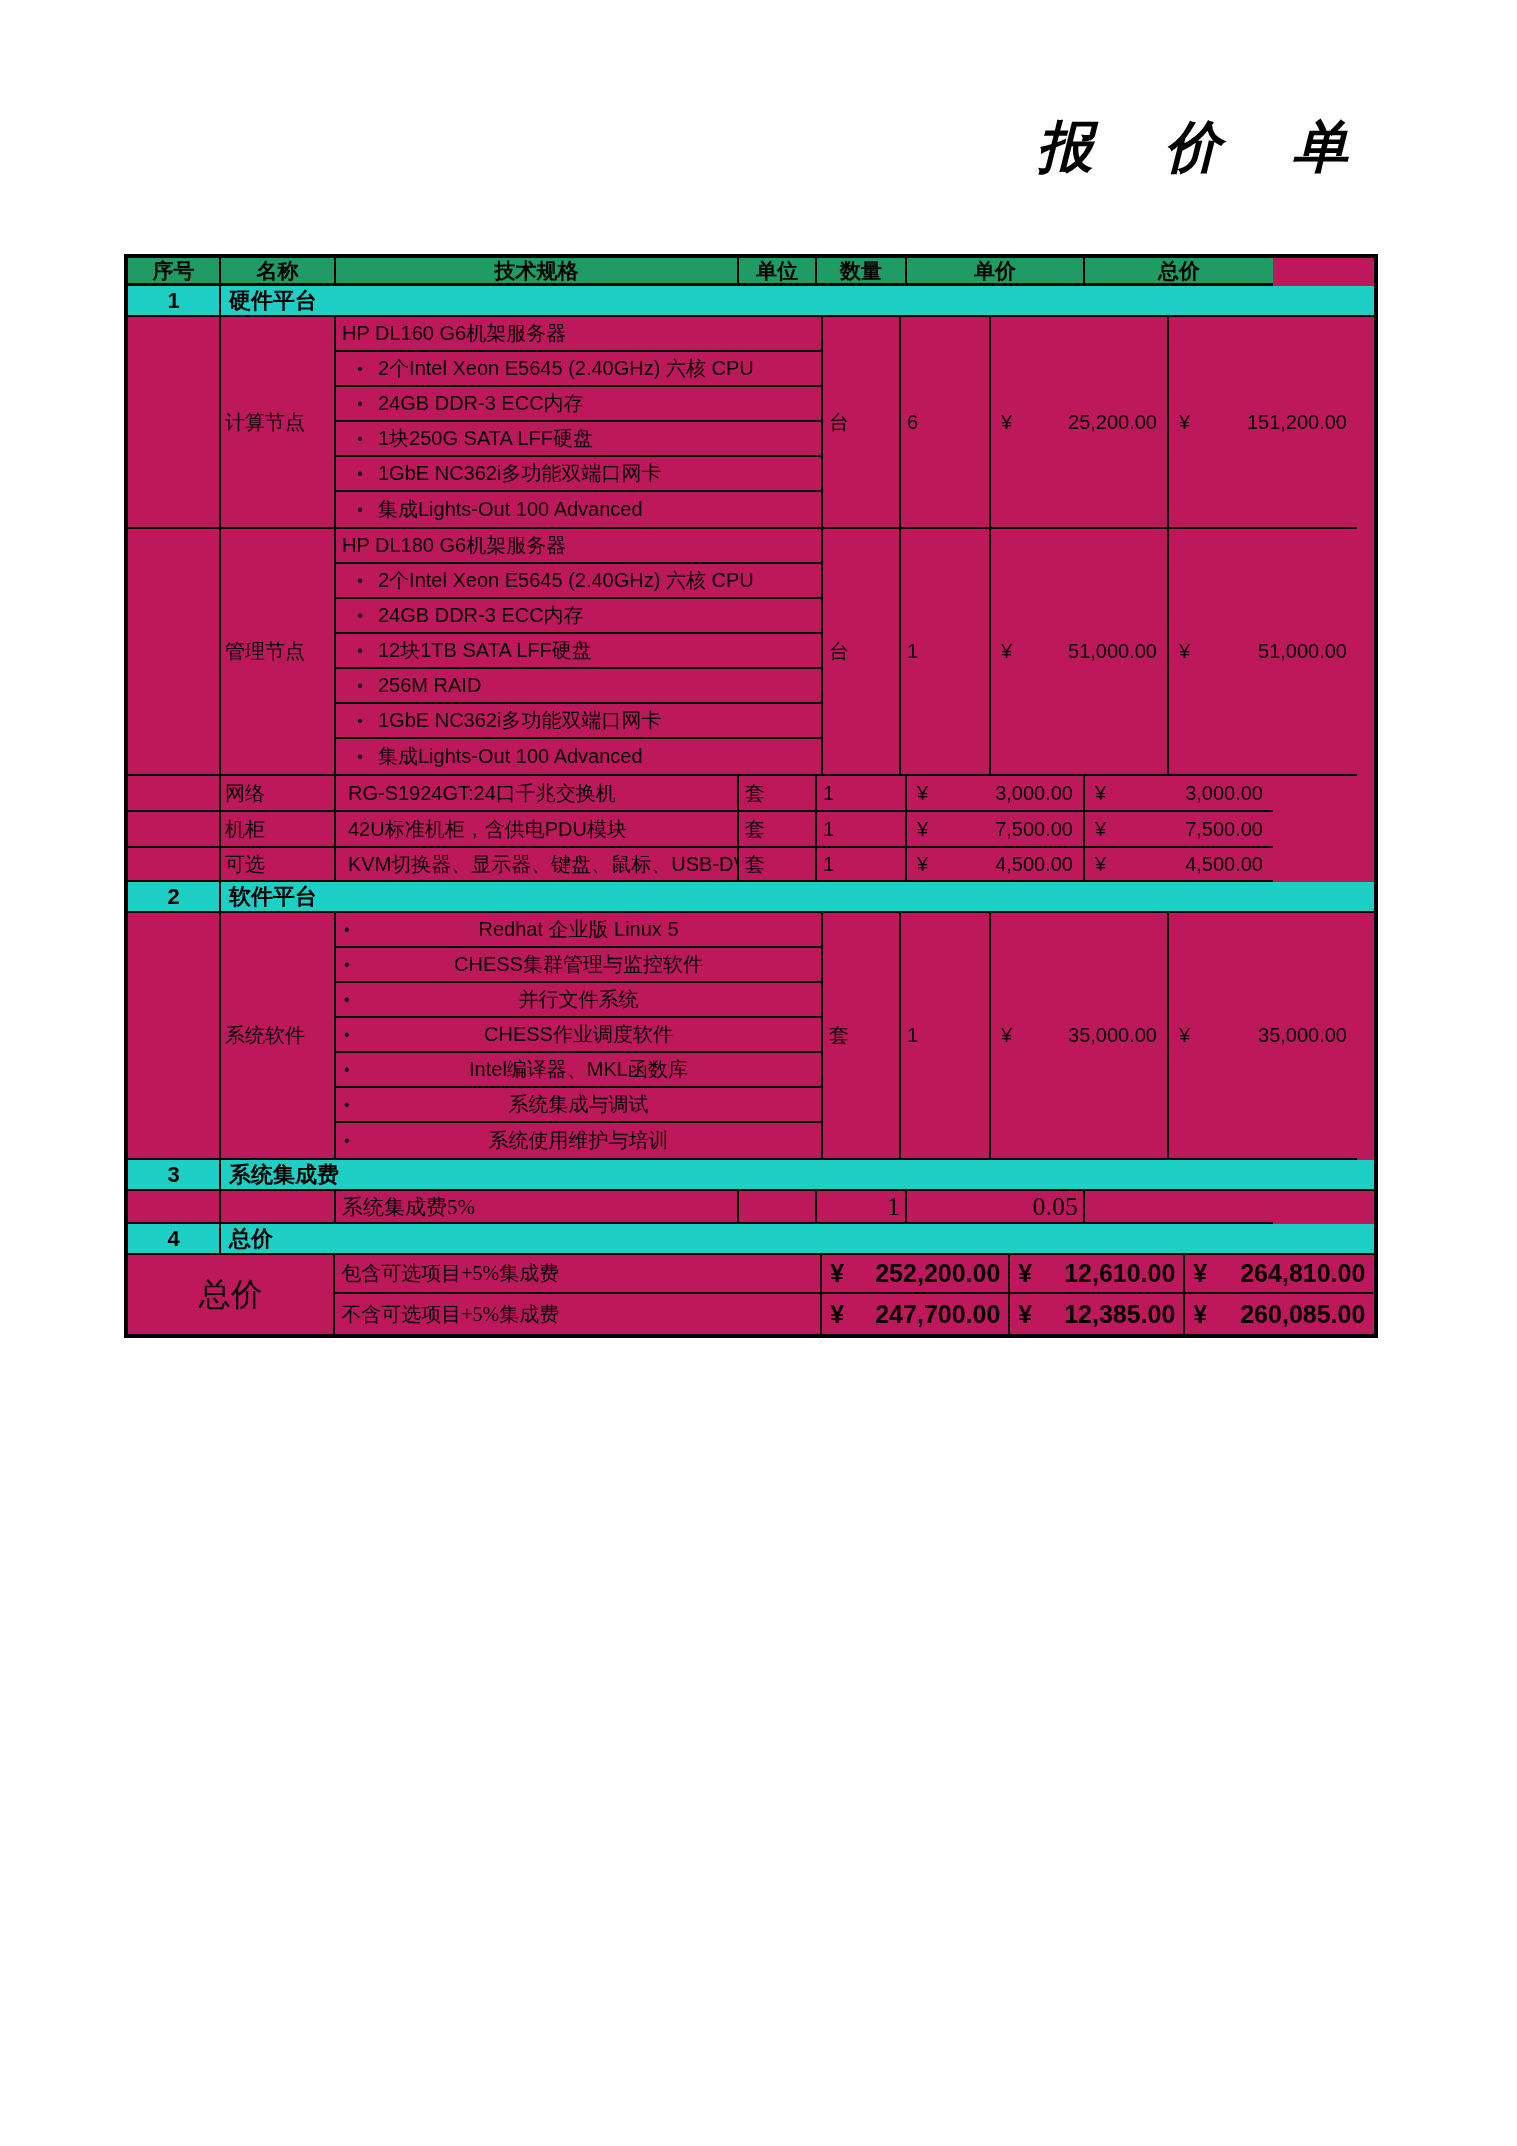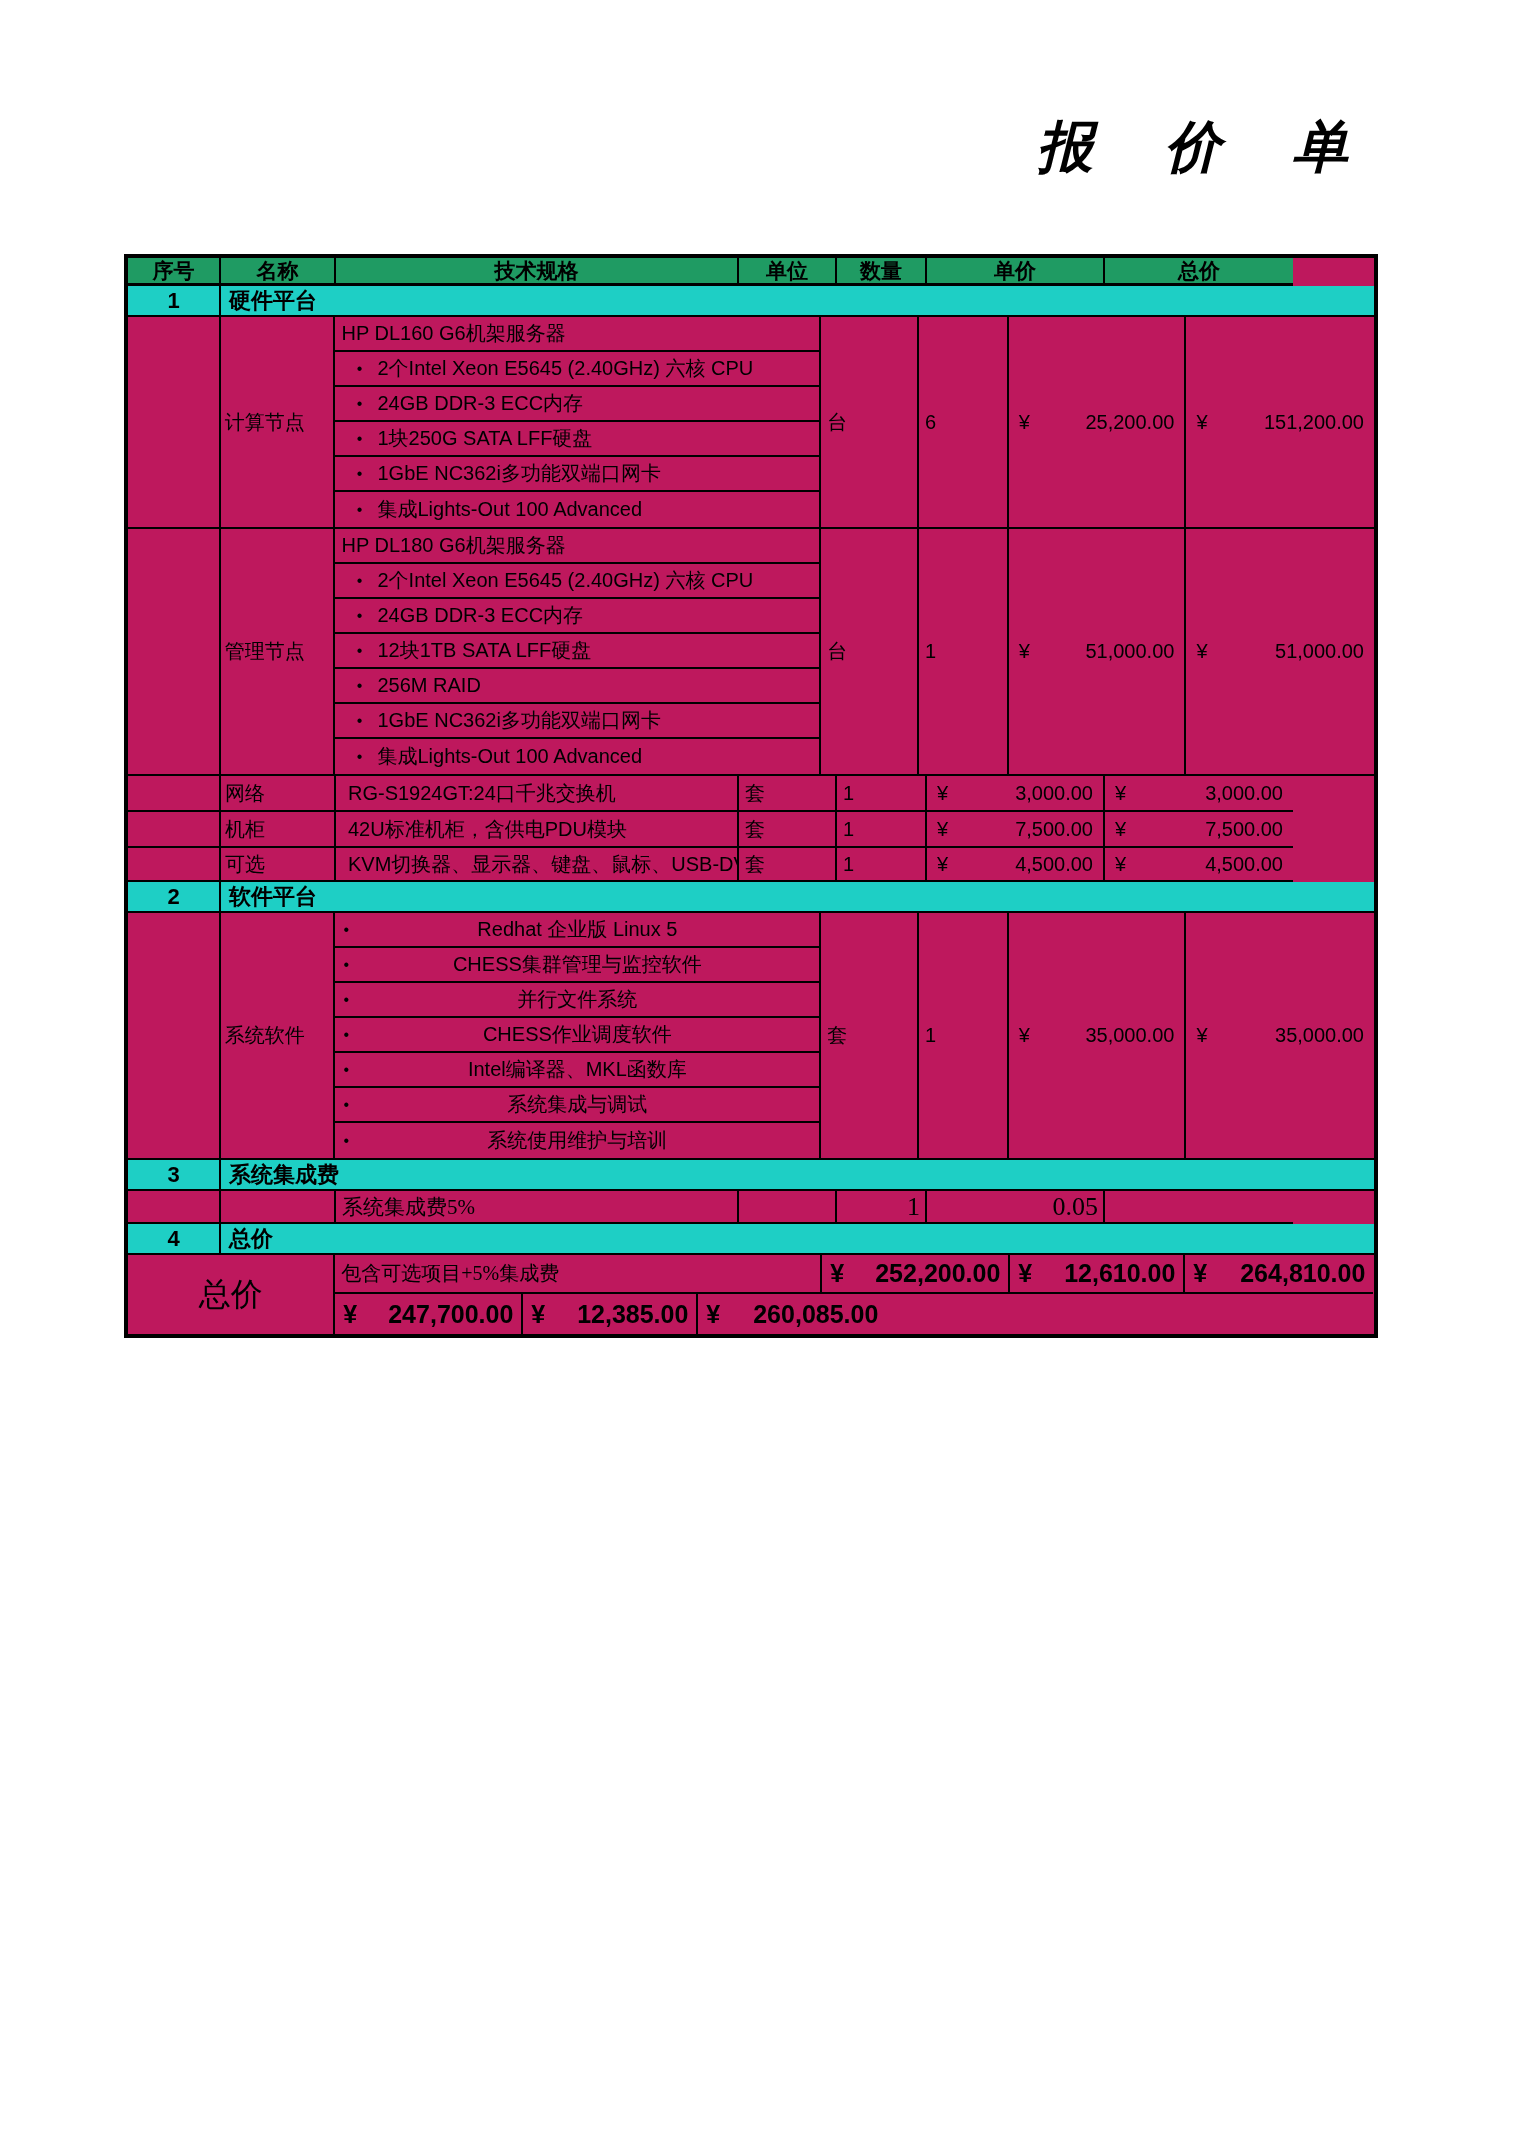--- a/index.html
+++ b/index.html
@@ -31,21 +31,21 @@
     border-right:2px solid #000; border-bottom:2px solid #000;
     display:flex; align-items:center;
     overflow:hidden; white-space:nowrap;
   }
   .c.last { border-right:none; }
 
   
   .c-no    { width:93px;  justify-content:center; }
   .c-name  { width:115px; padding-left:4px; }
   .c-spec  { width:403px; }
-  .c-unit  { width:98px;  padding-left:6px; }
+  .c-unit  { width:78px;  padding-left:6px; }
   .c-qty   { width:90px;  padding-left:6px; }
   .c-price { width:178px; }
   .c-total { width:188px; }
 
   
   .hdr .c { height:28px; background:#1f9b63; border-bottom-width:3px;
             font-weight:bold; font-size:21px; justify-content:center; padding-left:0; }
 
   
   .secbar .c { height:31px; background:#1ecfc5; font-weight:bold; font-size:22px; }
@@ -328,20 +328,21 @@
           <div class="c t-int tprice">
             <span>¥</span>
             <span>12,610.00</span>
           </div>
           <div class="c t-tot last tprice">
             <span>¥</span>
             <span>264,810.00</span>
           </div>
         </div>
         <div class="trow">
+          <div class="c t-label">不含可选项目+5%集成费</div>
           <div class="c t-sub tprice">
             <span>¥</span>
             <span>247,700.00</span>
           </div>
           <div class="c t-int tprice">
             <span>¥</span>
             <span>12,385.00</span>
           </div>
           <div class="c t-tot last tprice">
             <span>¥</span>

